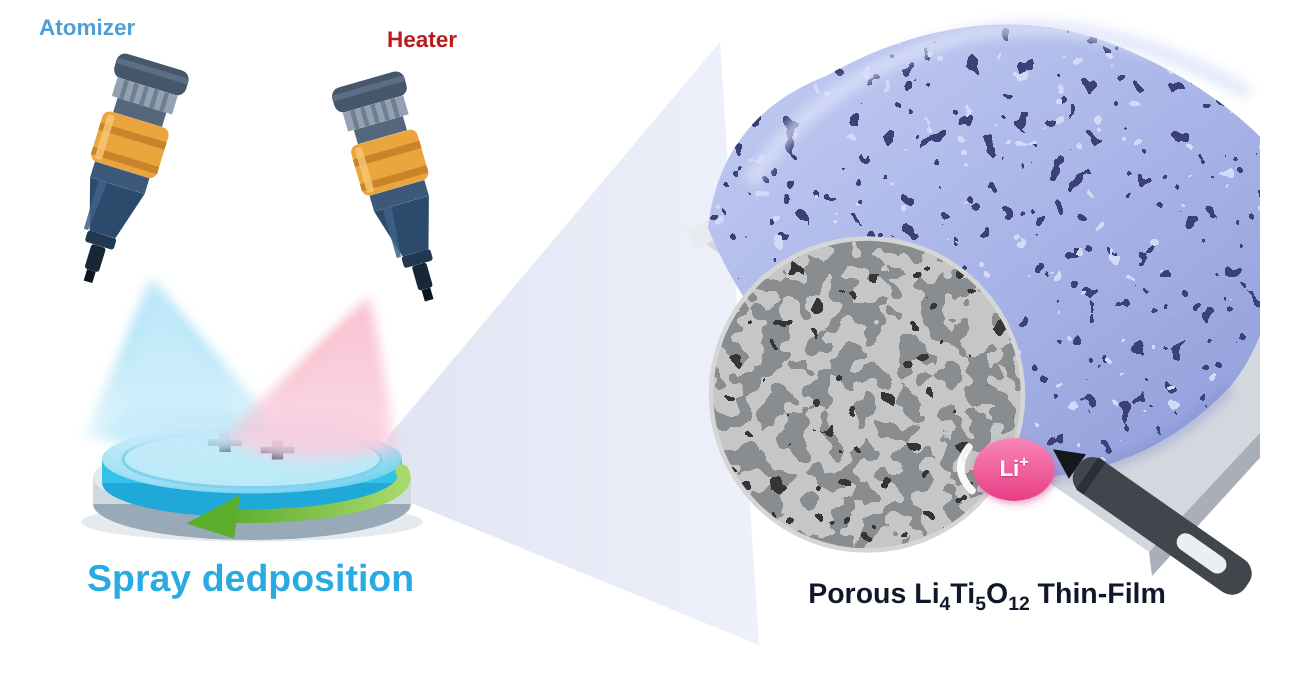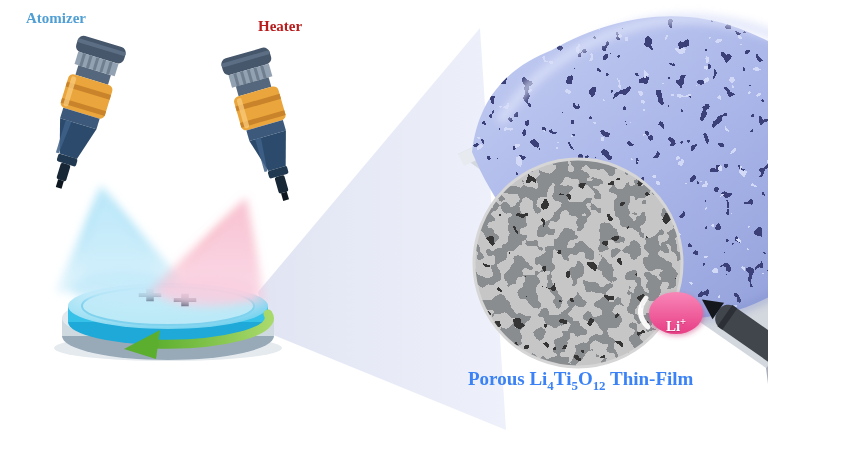--- a/index.html
+++ b/index.html
@@ -1,30 +1,30 @@
 <!DOCTYPE html>
 <html><head>
 <meta charset="utf-8">
 <style>
   html,body{margin:0;padding:0;background:#fff;}
   .figure{
     position:relative;
-    width:768px;height:455px;
+    width:840px;height:455px;
     overflow:hidden;
     background:#fff;
-    font-family:Liberation Serif, serif;
+    font-family:Liberation Sans, sans-serif;
   }
   .figure svg{position:absolute;left:0;top:0;}
   .overlay{position:absolute;white-space:nowrap;}
   .atomizer-label{left:26px;top:10px;font-size:15px;font-weight:bold;color:#4f9fd4;}
   .heater-label{left:258px;top:18px;font-size:15px;font-weight:bold;color:#b91c1c;}
   .caption-left{left:58px;top:372px;font-size:25px;font-weight:bold;color:#29abe2;}
-  .caption-right{left:468px;top:368px;width:380px;text-align:left;font-size:19px;font-weight:bold;color:#3b82f6;}
+  .caption-right{left:468px;top:386px;width:380px;text-align:center;font-size:19px;font-weight:bold;color:#0f172a;}
   .caption-right sub{font-size:0.68em;}
-  .li-label{left:650px;top:316px;width:52px;text-align:center;font-size:15px;font-weight:bold;color:#ffffff;text-shadow:0 1px 1px rgba(160,20,80,.5);}
+  .li-label{left:650px;top:302px;width:52px;text-align:center;font-size:15px;font-weight:bold;color:#ffffff;text-shadow:0 1px 1px rgba(160,20,80,.5);}
   .li-label sup{font-size:0.7em;}
 </style>
 </head>
 <body>
 
 <div class="figure">
 
 <svg width="863" height="455" viewBox="0 0 863 455">
   <defs>
     <linearGradient id="filmGrad" x1="0" y1="0" x2="1" y2="1">
@@ -202,16 +202,17 @@
     <path d="M648,327 Q634,313 646,298" stroke="#ffffff" stroke-width="5" fill="none" stroke-linecap="round" opacity="0.95"></path>
   </g>
 </svg>
 
 <div class="overlay atomizer-label">Atomizer</div>
 
 <div class="overlay heater-label">Heater</div>
 
 <div class="overlay li-label"><span>Li</span><sup>+</sup></div>
 
+<div class="overlay caption-left">Spray dedposition</div>
 
 <div class="overlay caption-right"><span>Porous Li</span><sub>4</sub><span>Ti</span><sub>5</sub><span>O</span><sub>12</sub><span> Thin-Film</span></div>
 
 </div>
 
 </body></html>

